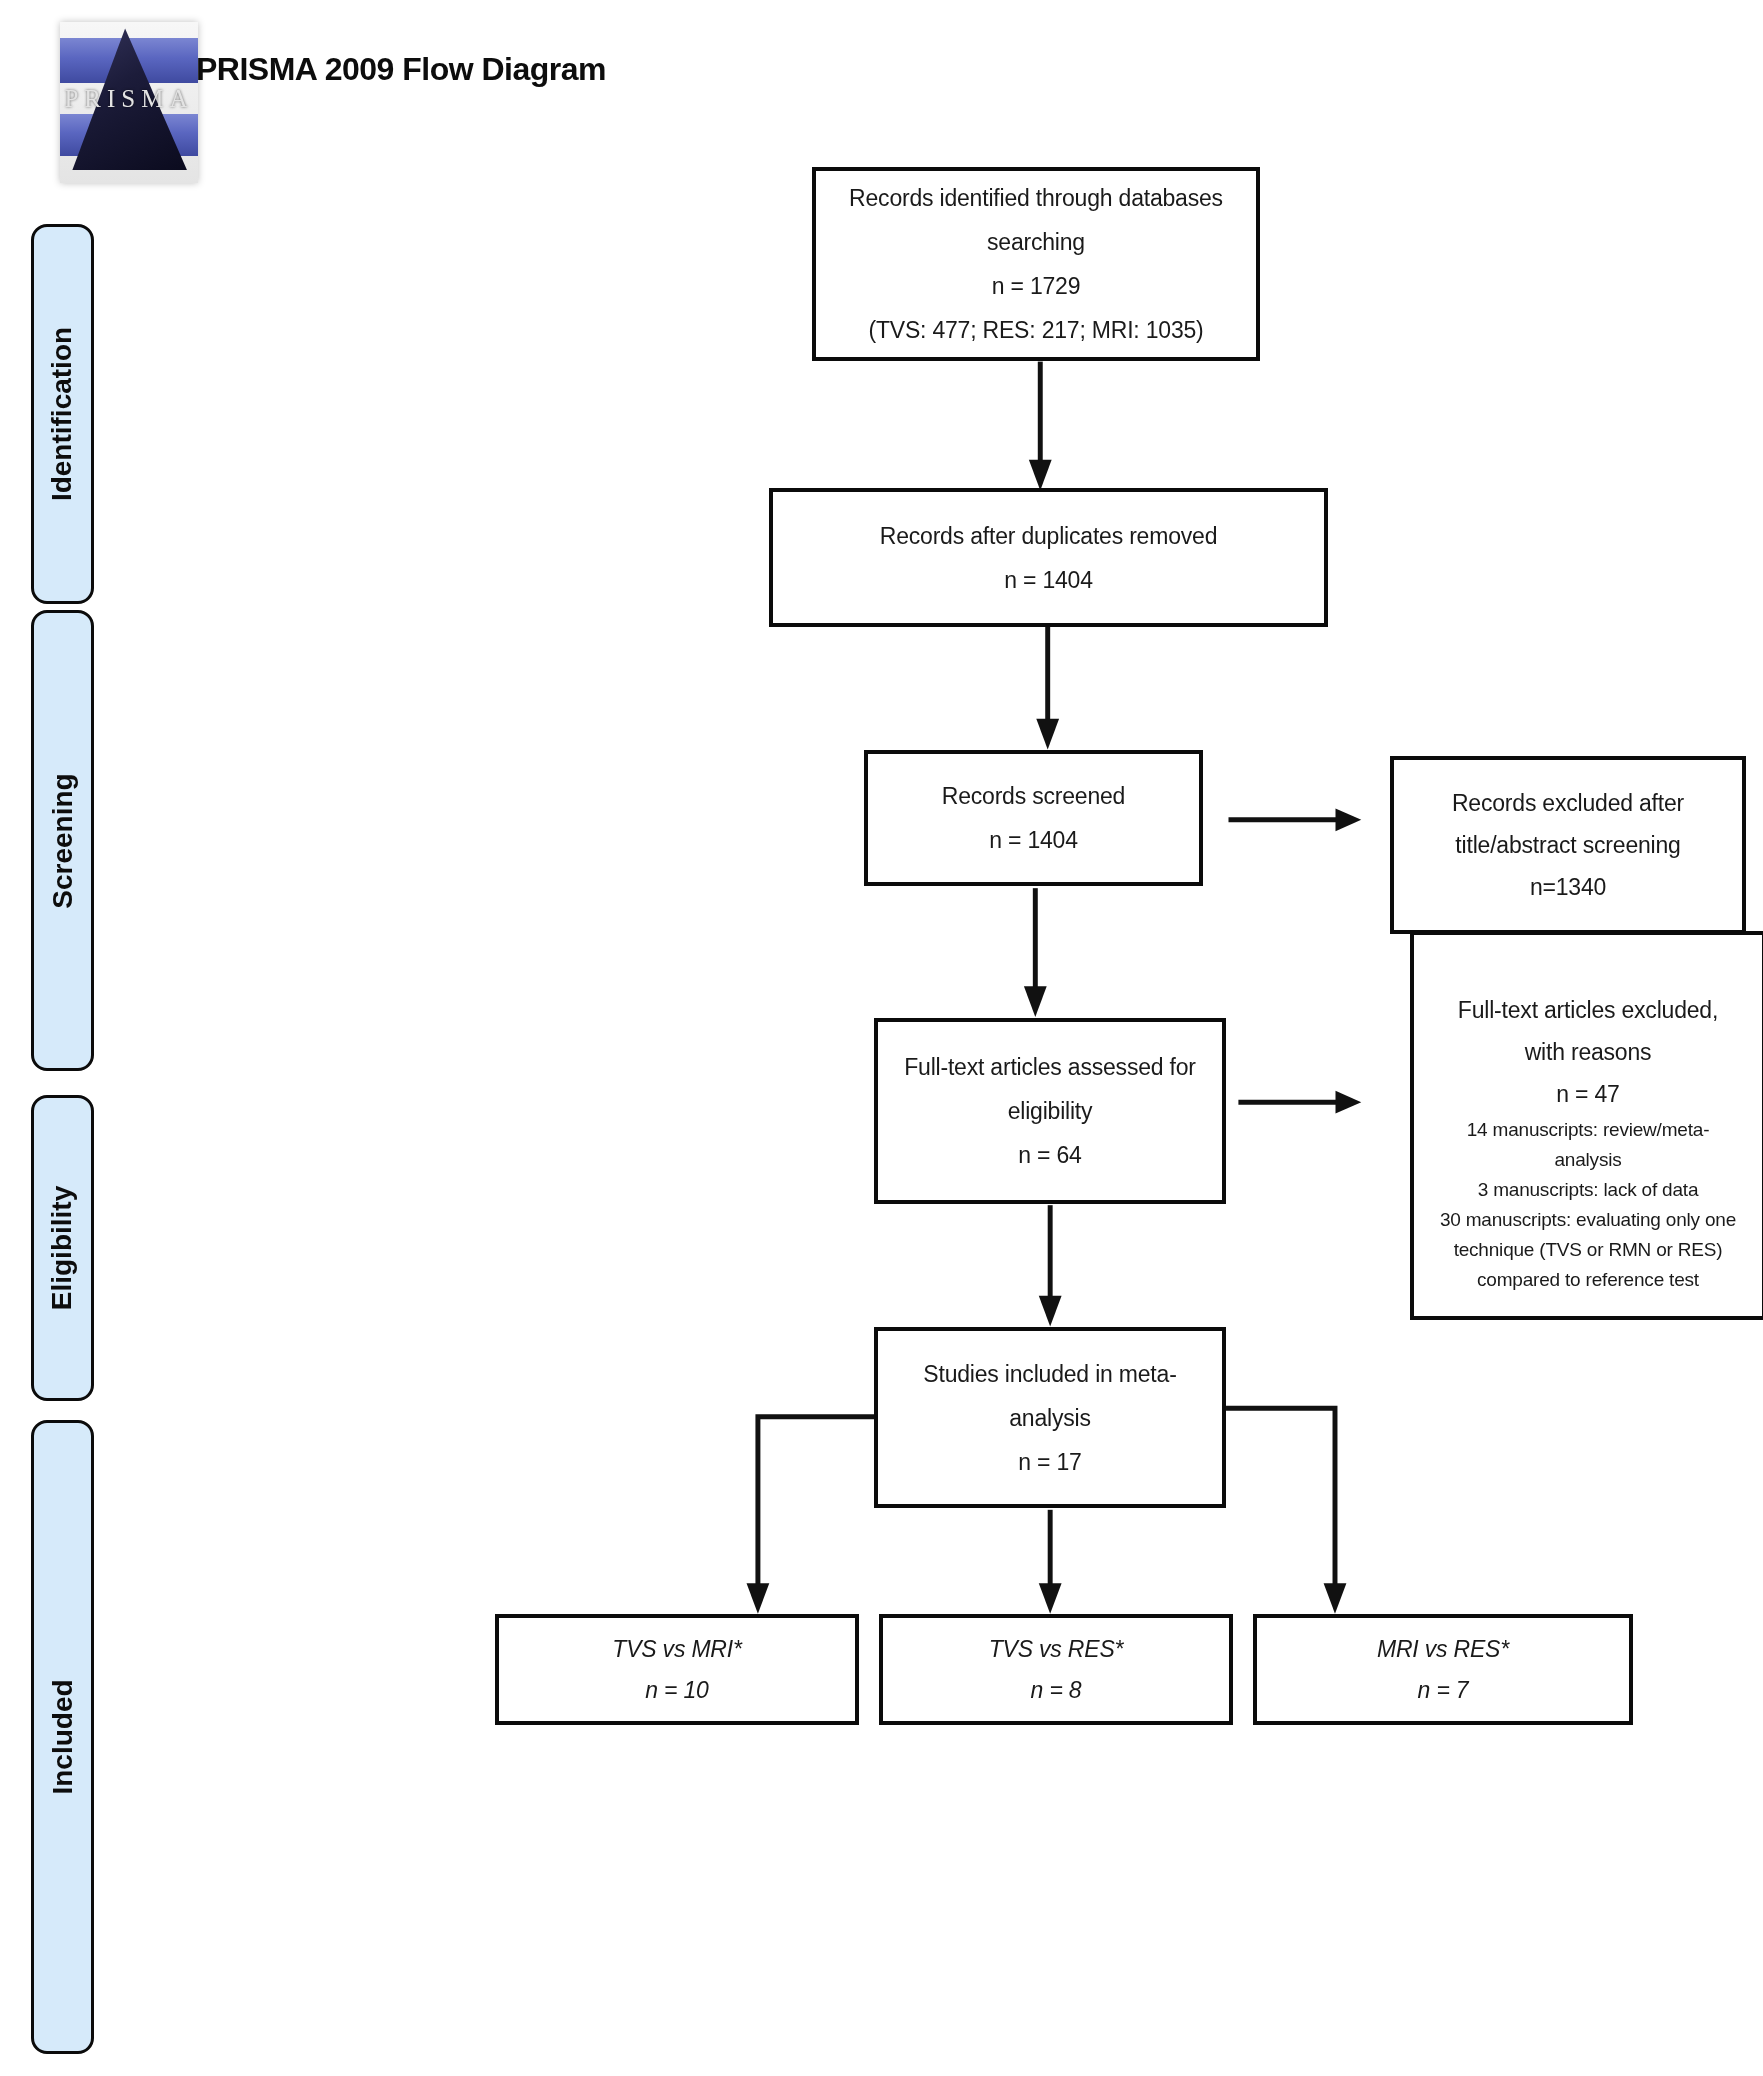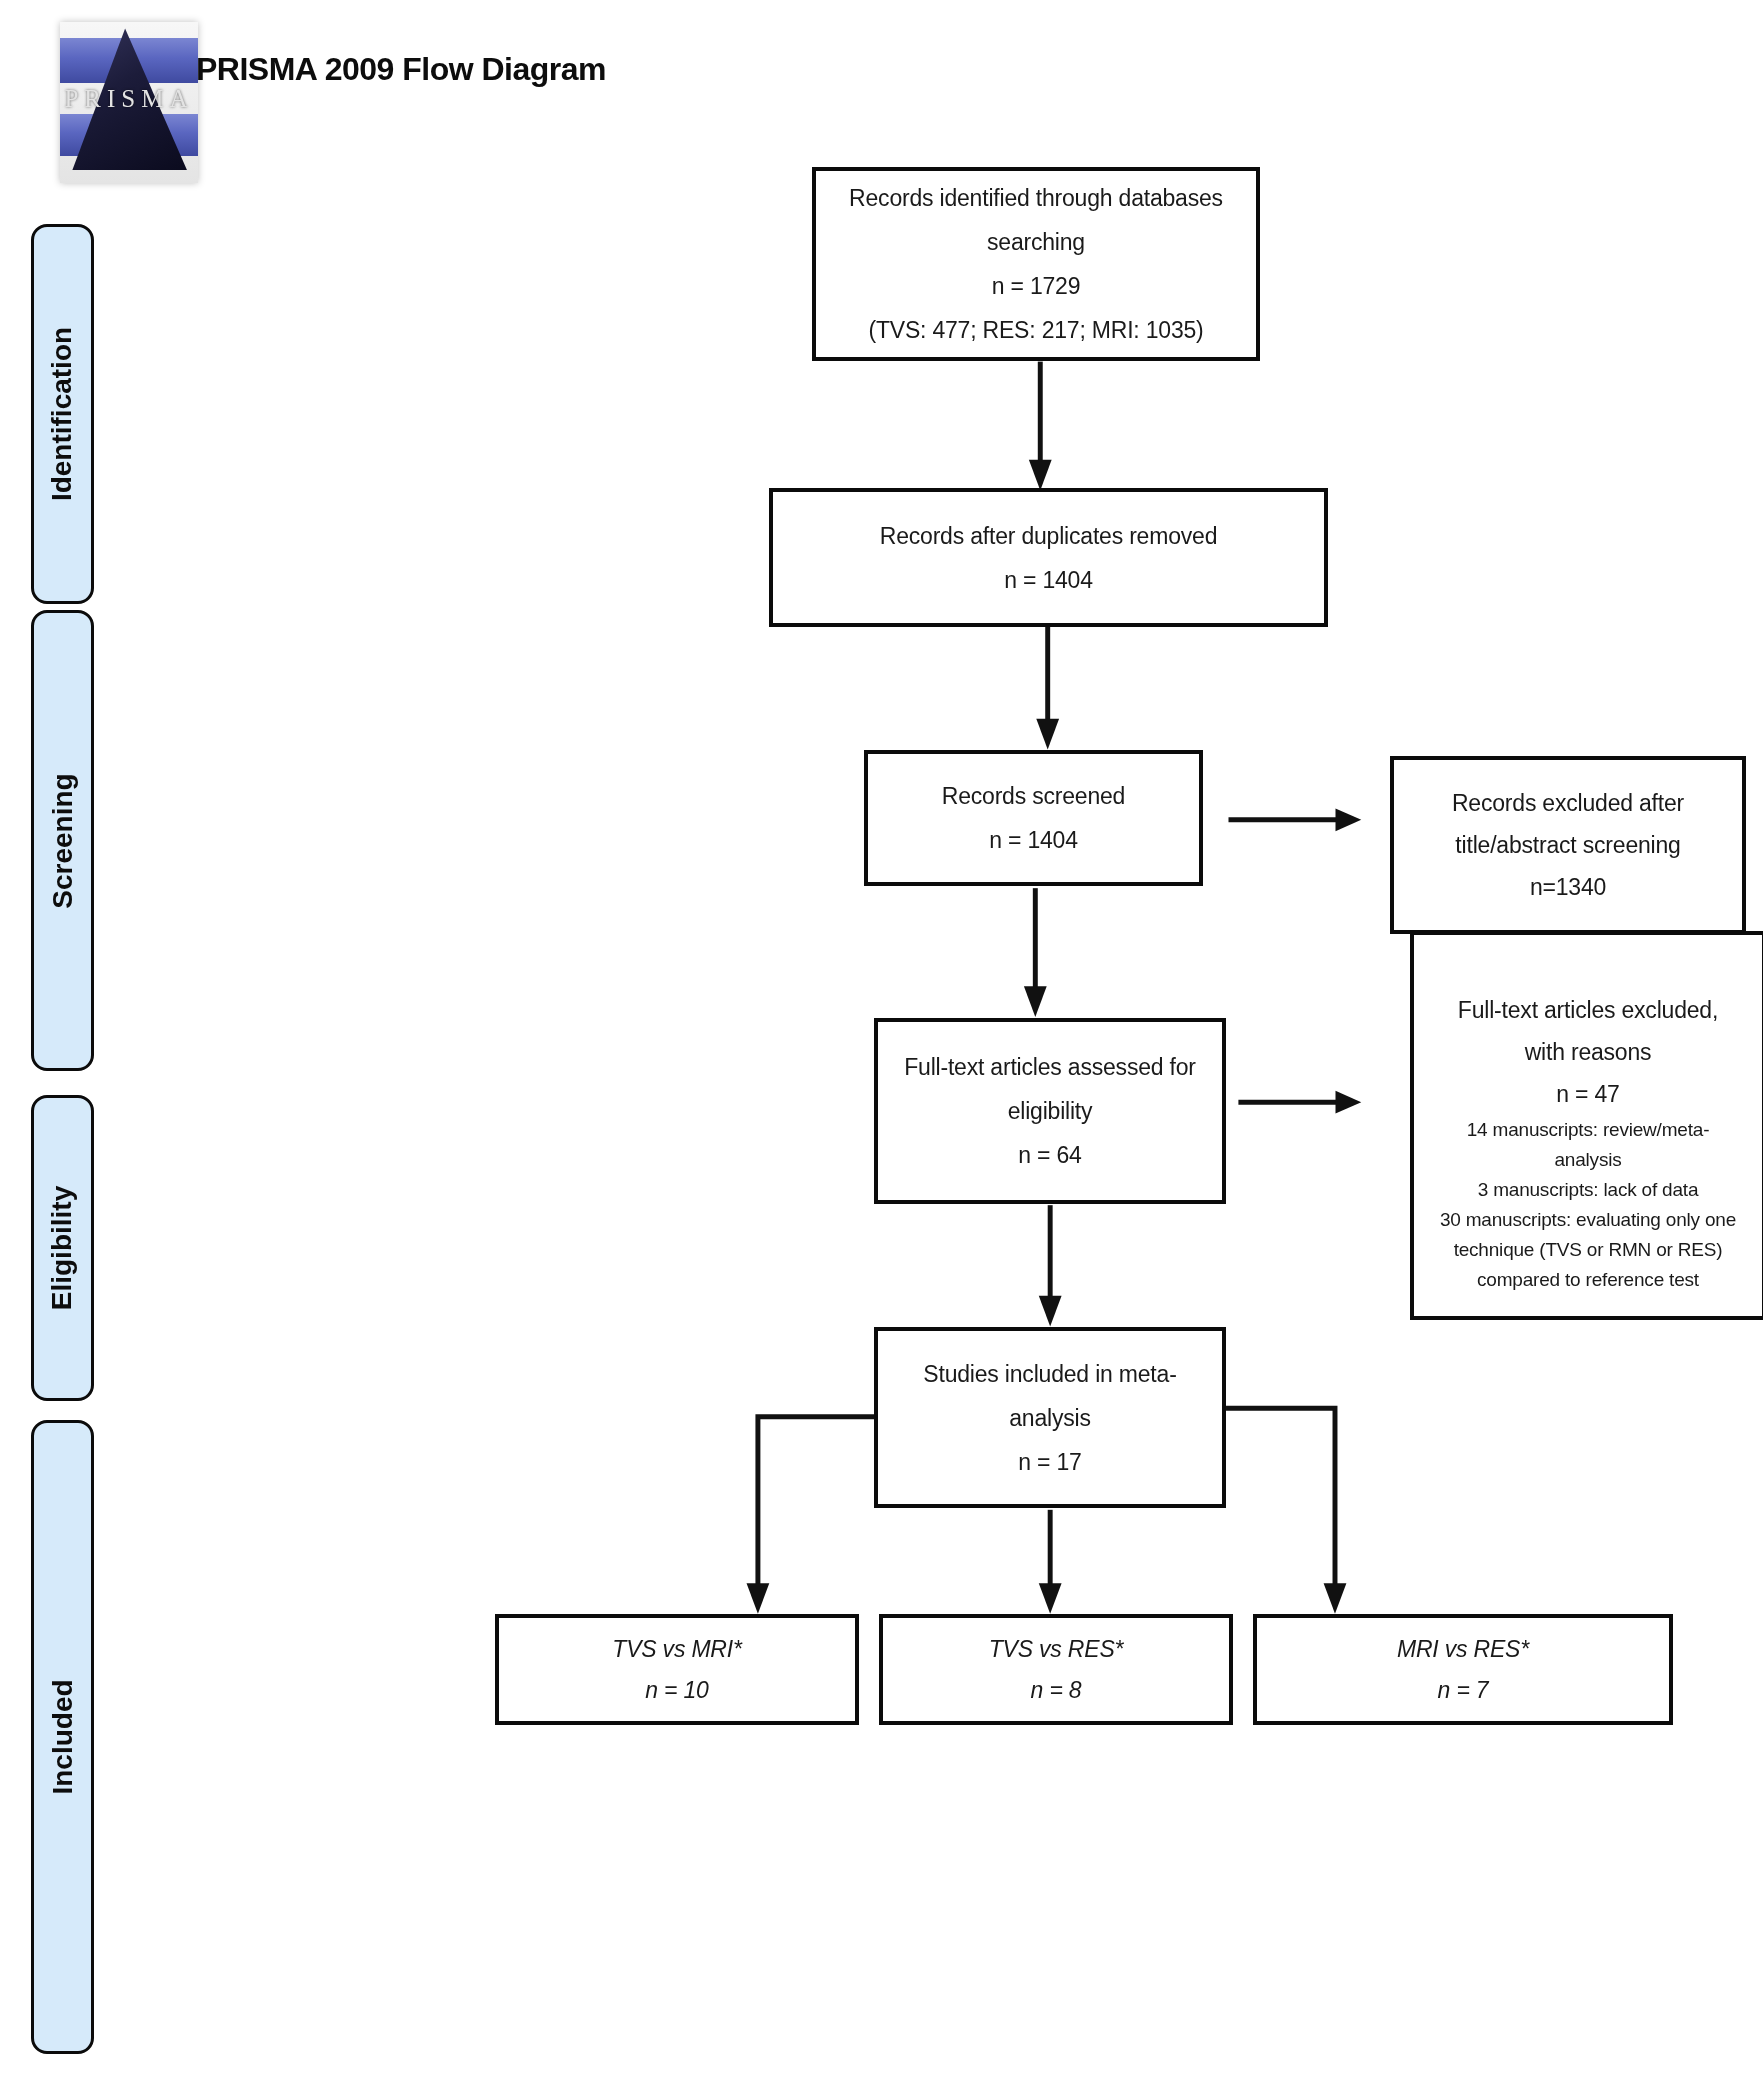--- a/index.html
+++ b/index.html
@@ -63,21 +63,21 @@
   .b-excl-screen{ left:1390px; top:724px; width:356px;  height:178px;margin-top:32px; }
   .b-excl-screen .line { line-height:42px; }
   .b-fulltext   { left:874px; top:1018px; width:352px;  height:186px; }
   .b-excl-full  { left:1387px; top:931px; width:356px;  height:389px;
                   justify-content:flex-start; padding-top:54px;margin-left:23px; }
   .b-excl-full .line       { line-height:42px; }
   .b-excl-full .line-small { font-size:19px; line-height:30px; }
   .b-meta       { left:874px; top:1327px; width:352px;  height:181px; }
   .b-tvs-mri    { left:495px; top:1614px; width:364px;  height:111px; }
   .b-tvs-res    { left:879px; top:1614px; width:354px;  height:111px; }
-  .b-mri-res    { left:1253px; top:1614px; width:420px;  height:111px; }
+  .b-mri-res    { left:1253px; top:1614px; width:380px;  height:111px; }
   .box.compare .line { font-style:italic; line-height:41px; }
 
   
   .footnote {
     position:absolute; left:126px; top:1944px; width:1236px; height:89px;
     border:3px solid #0b0b0b; background:#ffffff; display:flex; align-items:center;
     padding-left:27px; z-index:2;
   }
   .footnote .fn-text { font-style:italic; font-size:21px; color:#222; }
   .footnote sup { font-size:13px; font-style:italic; }

